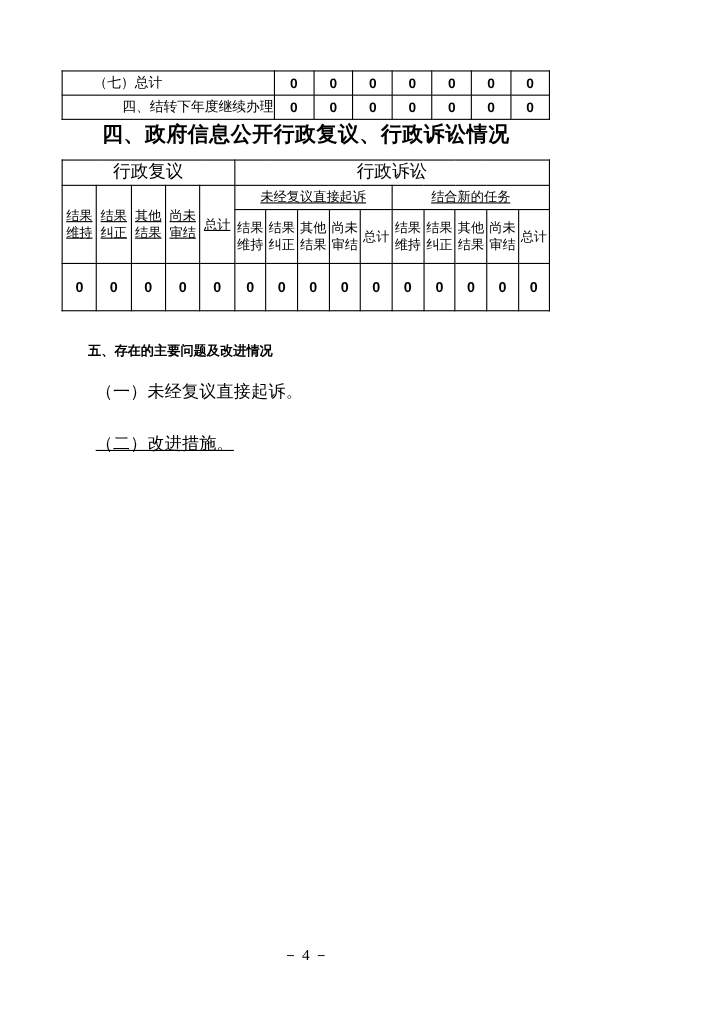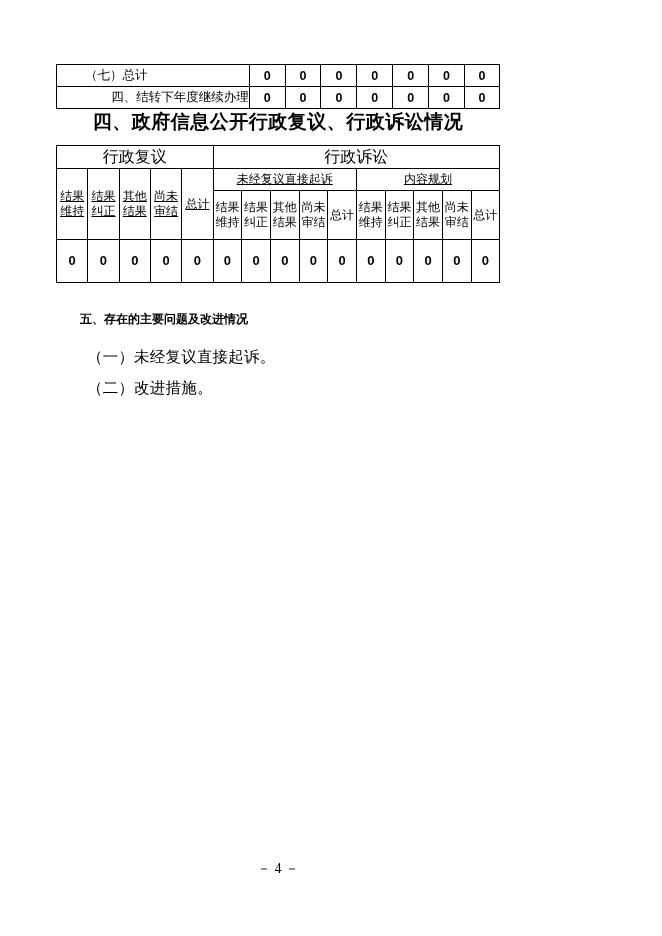--- a/index.html
+++ b/index.html
@@ -107,21 +107,21 @@
   
   p.body {
     font-size: 15.5px;
     line-height: 1.95;
     margin: 0 0 0 0;
     text-indent: 2em;
     text-align: justify;
     font-family: "Liberation Serif", "DejaVu Serif", serif;
     letter-spacing: 0.2px;
   }
-  p.gap { margin-top: 1px; }
+  p.gap { margin-top: 17px; text-decoration: underline; }
 
   .pagenum {
     position: absolute;
     left: 0;
     right: 0;
     bottom: 58px;
     text-align: center;
     font-size: 14px;
     font-family: "Liberation Serif", serif;
   }
@@ -201,21 +201,21 @@
         <td class="hdr-mid" rowspan="2">
             <span class="stack">其他结果</span>
           </td>
         <td class="hdr-mid" rowspan="2">
             <span class="stack">尚未审结</span>
           </td>
         <td class="hdr-mid" rowspan="2">
             <span class="stack">总计</span>
           </td>
         <td class="hdr-mid" colspan="5">未经复议直接起诉</td>
-        <td class="hdr-mid" colspan="5">内容规划</td>
+        <td class="hdr-mid" colspan="5">结合新的任务</td>
       </tr>
       <tr>
         <td class="hdr-cell">
             <span class="stack">结果维持</span>
           </td>
         <td class="hdr-cell">
             <span class="stack">结果纠正</span>
           </td>
         <td class="hdr-cell">
             <span class="stack">其他结果</span>

